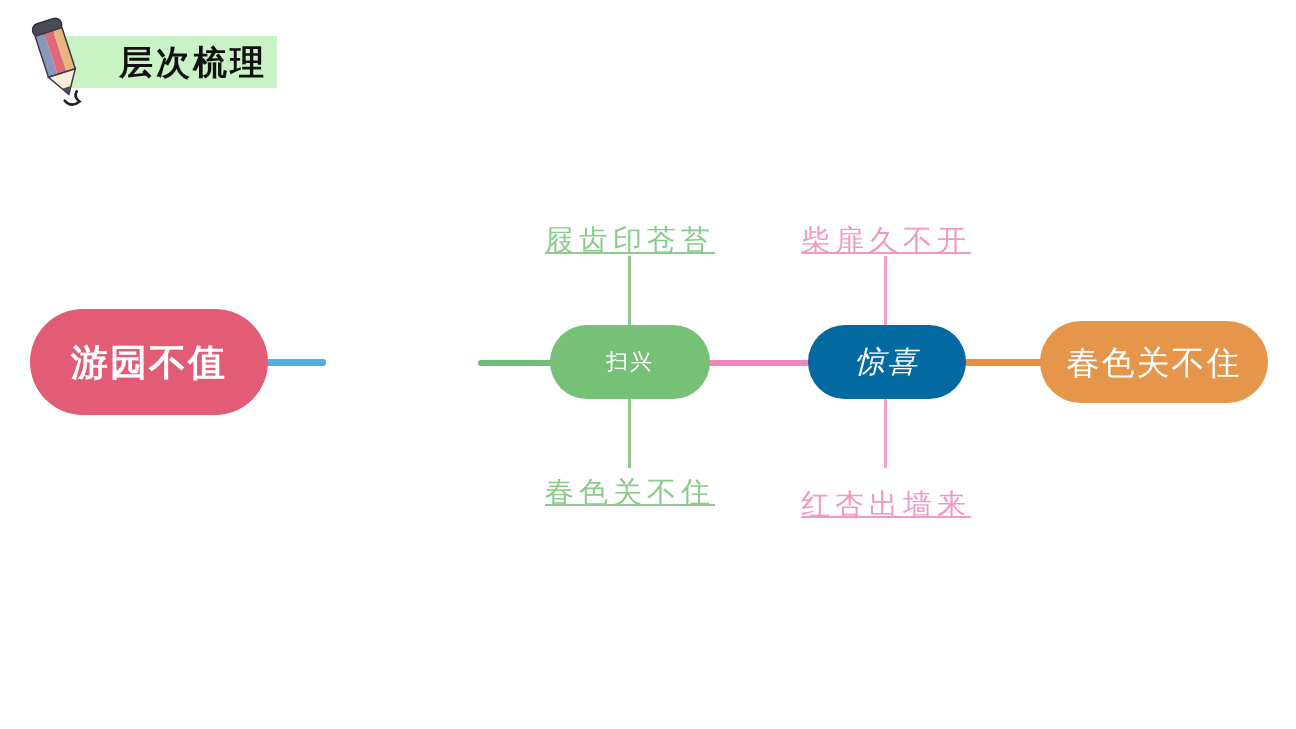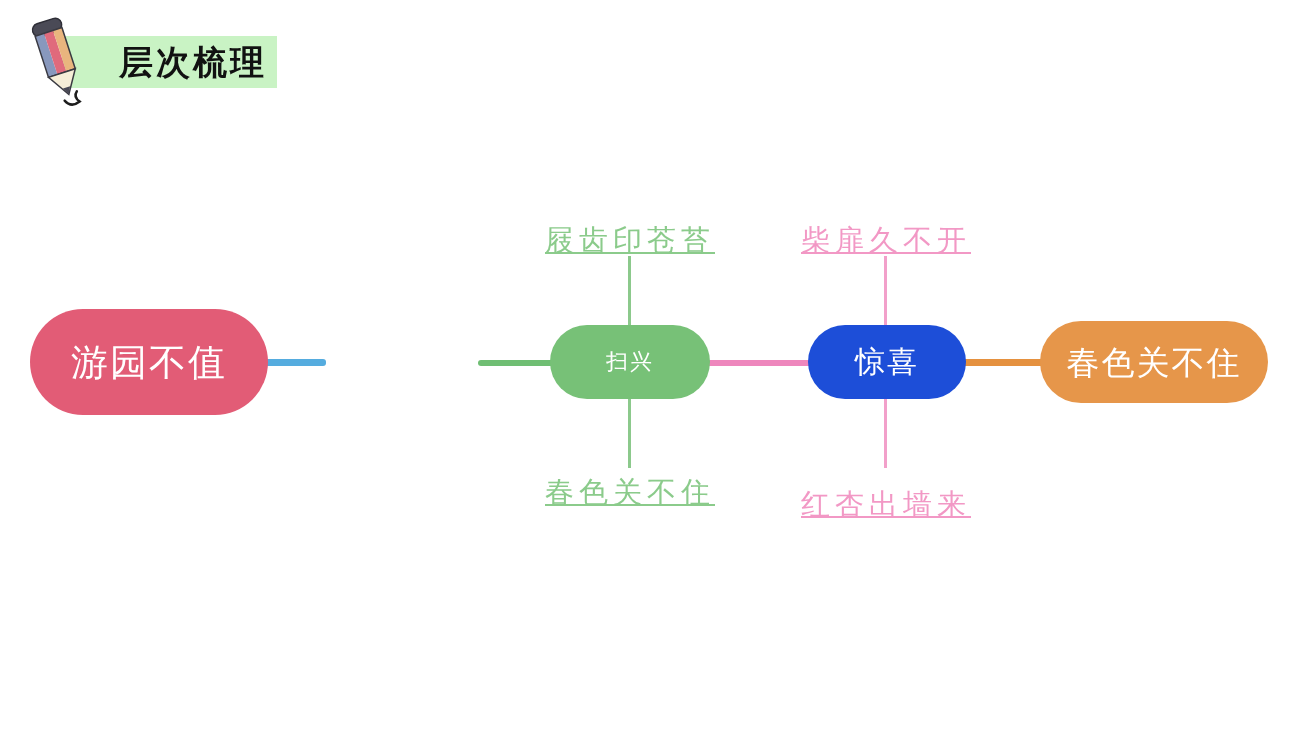--- a/index.html
+++ b/index.html
@@ -26,21 +26,21 @@
     position:absolute;left:12px;top:14px;width:94px;height:98px;
   }
   
   .node{
     position:absolute;
     display:flex;align-items:center;justify-content:center;
     color:#ffffff;
     border-radius:999px;
     line-height:1;
   }
-  .node-1{left:30px;top:309px;width:238px;height:106px;font-size:37px;font-weight:normal;letter-spacing:2px;}
+  .node-1{left:30px;top:309px;width:238px;height:106px;font-size:37px;font-weight:bold;letter-spacing:2px;}
   .node-2{left:322px;top:325px;width:160px;height:74px;font-size:30px;letter-spacing:2px;}
   .node-3{left:550px;top:325px;width:160px;height:74px;font-size:22px;letter-spacing:2px;}
   .node-4{left:808px;top:325px;width:158px;height:74px;font-size:30px;letter-spacing:2px;}
   .node-5{left:1040px;top:321px;width:228px;height:82px;font-size:33px;letter-spacing:2px;}
   
   .h-line{position:absolute;border-radius:3px;}
   .h-line-1{left:264px;top:359px;width:62px;height:7px;}
   .h-line-2{left:478px;top:360px;width:76px;height:6px;}
   .h-line-3{left:706px;top:360px;width:106px;height:6px;}
   .h-line-4{left:962px;top:359px;width:82px;height:7px;}
@@ -89,21 +89,21 @@
   <div class="h-line h-line-3" style="background: rgb(238, 135, 189);"></div>
   <div class="h-line h-line-4" style="background: rgb(229, 145, 63);"></div>
 
   <div class="v-line v-line-a1" style="background: rgb(140, 201, 140);"></div>
   <div class="v-line v-line-a2" style="background: rgb(140, 201, 140);"></div>
   <div class="v-line v-line-a3" style="background: rgb(242, 160, 202);"></div>
   <div class="v-line v-line-a4" style="background: rgb(242, 160, 202);"></div>
 
   <div class="node node-1" style="background: rgb(226, 92, 118);">游园不值</div>
   <div class="node node-3" style="background: rgb(119, 193, 119);">扫兴</div>
-  <div class="node node-4" style="background: #1d4ed8;">惊喜</div>
+  <div class="node node-4" style="background: #0369a1; font-style: italic;">惊喜</div>
   <div class="node node-5" style="background: rgb(230, 150, 74);">春色关不住</div>
 
   <div class="annot annot-a1" style="color: rgb(139, 203, 139);">屐齿印苍苔</div>
   <div class="annot annot-a2" style="color: rgb(139, 203, 139);">春色关不住</div>
   <div class="annot annot-a3" style="color: rgb(242, 152, 197);">柴扉久不开</div>
   <div class="annot annot-a4" style="color: rgb(242, 152, 197);">红杏出墙来</div>
 
 </div>
 
 </body></html>

